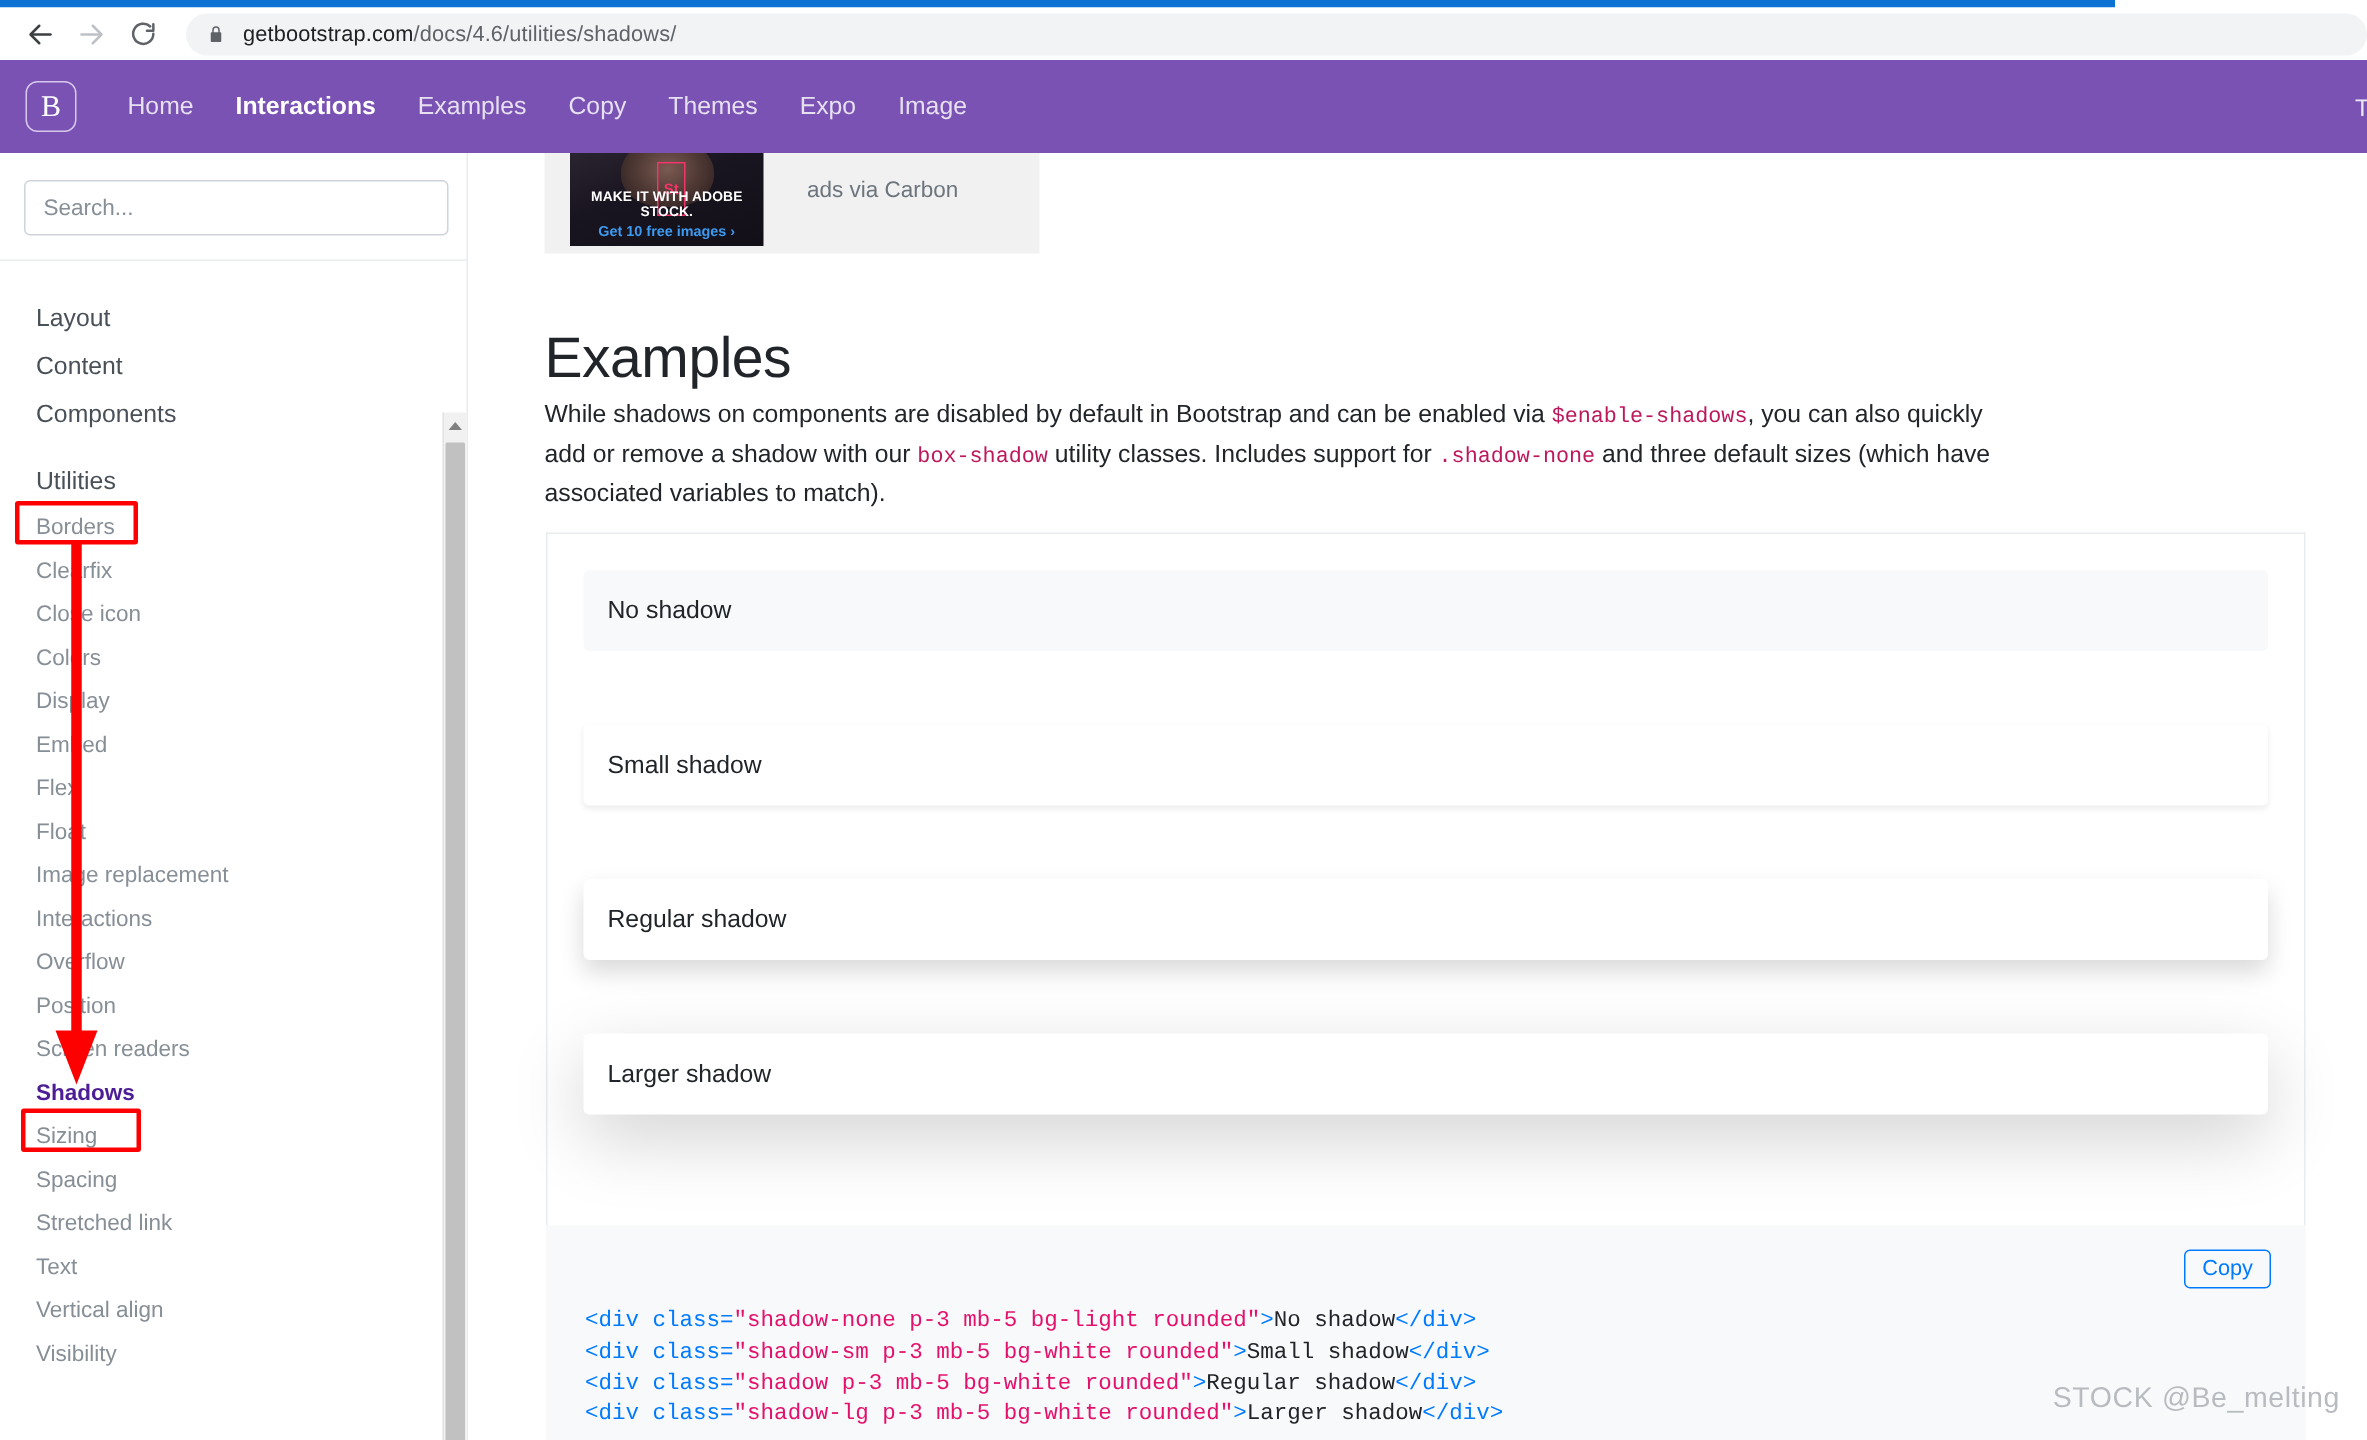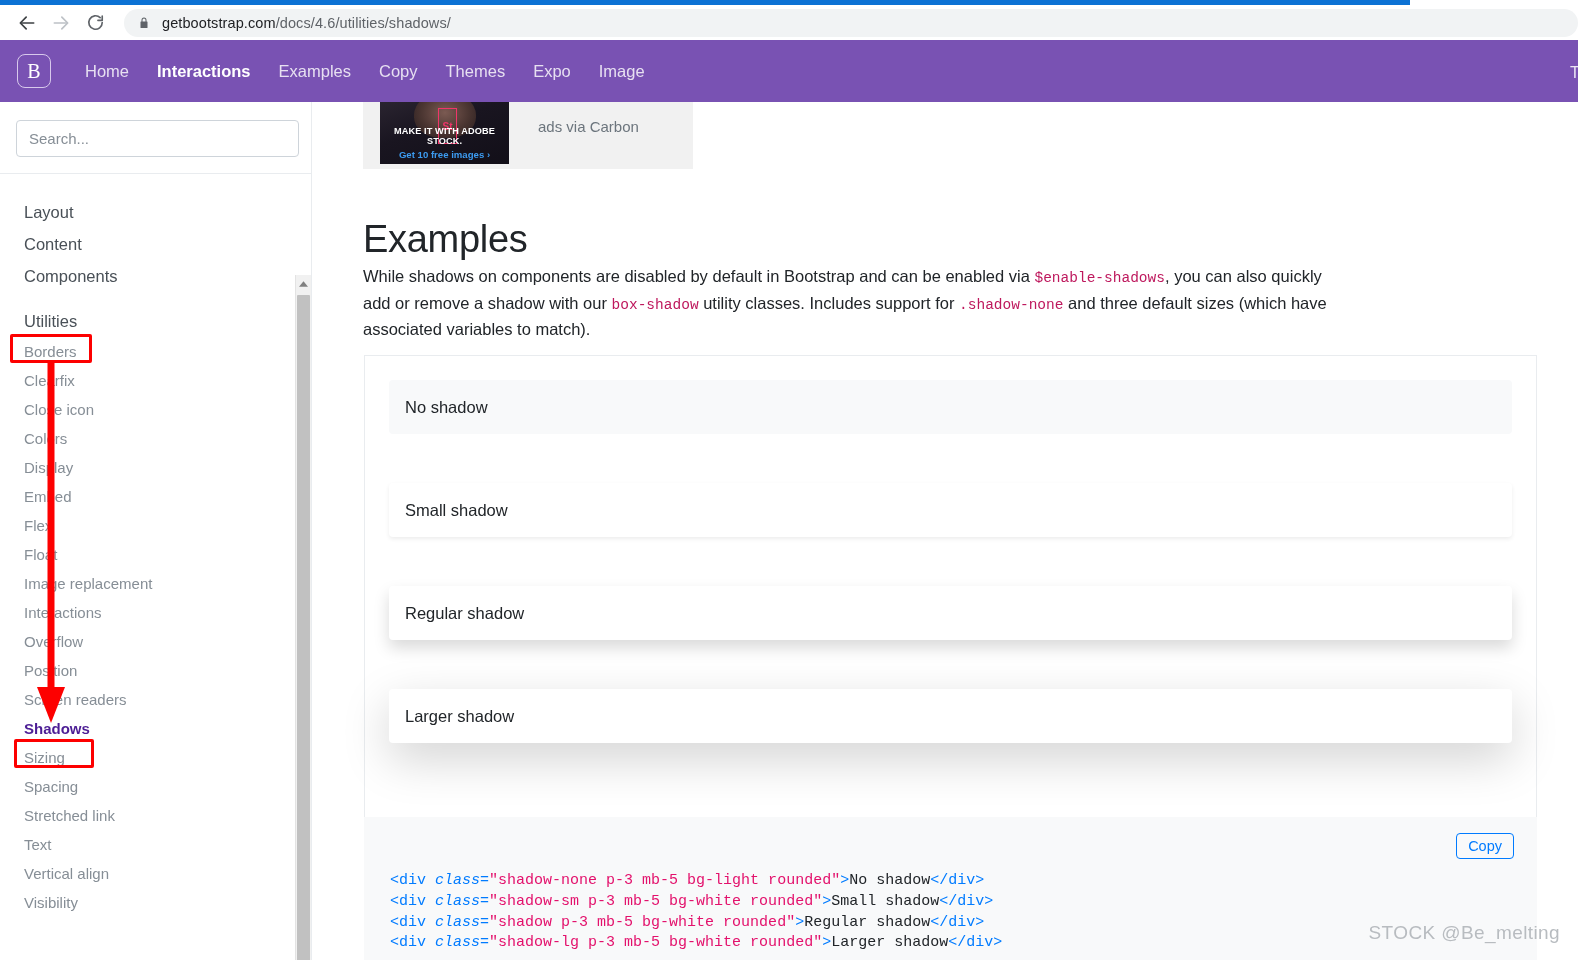--- a/index.html
+++ b/index.html
@@ -267,21 +267,21 @@
   #code-lines {
     font-family: "Liberation Mono", monospace;
     font-size: 15px;
     line-height: 20.8px;
     white-space: pre;
     color: #212529;
     padding-top: 28px;
   }
   .tok-punct { color: #007bff; }
   .tok-tag   { color: #007bff; }
-  .tok-attr  { color: #007bff; font-style: italic; }
+  .tok-attr  { color: #007bff; }
   .tok-str   { color: #e3116c; }
   .tok-text  { color: #212529; }
 
   
   .anno-box {
     position: absolute;
     border: 3px solid #fd0000;
     border-radius: 2px;
     pointer-events: none;
   }

